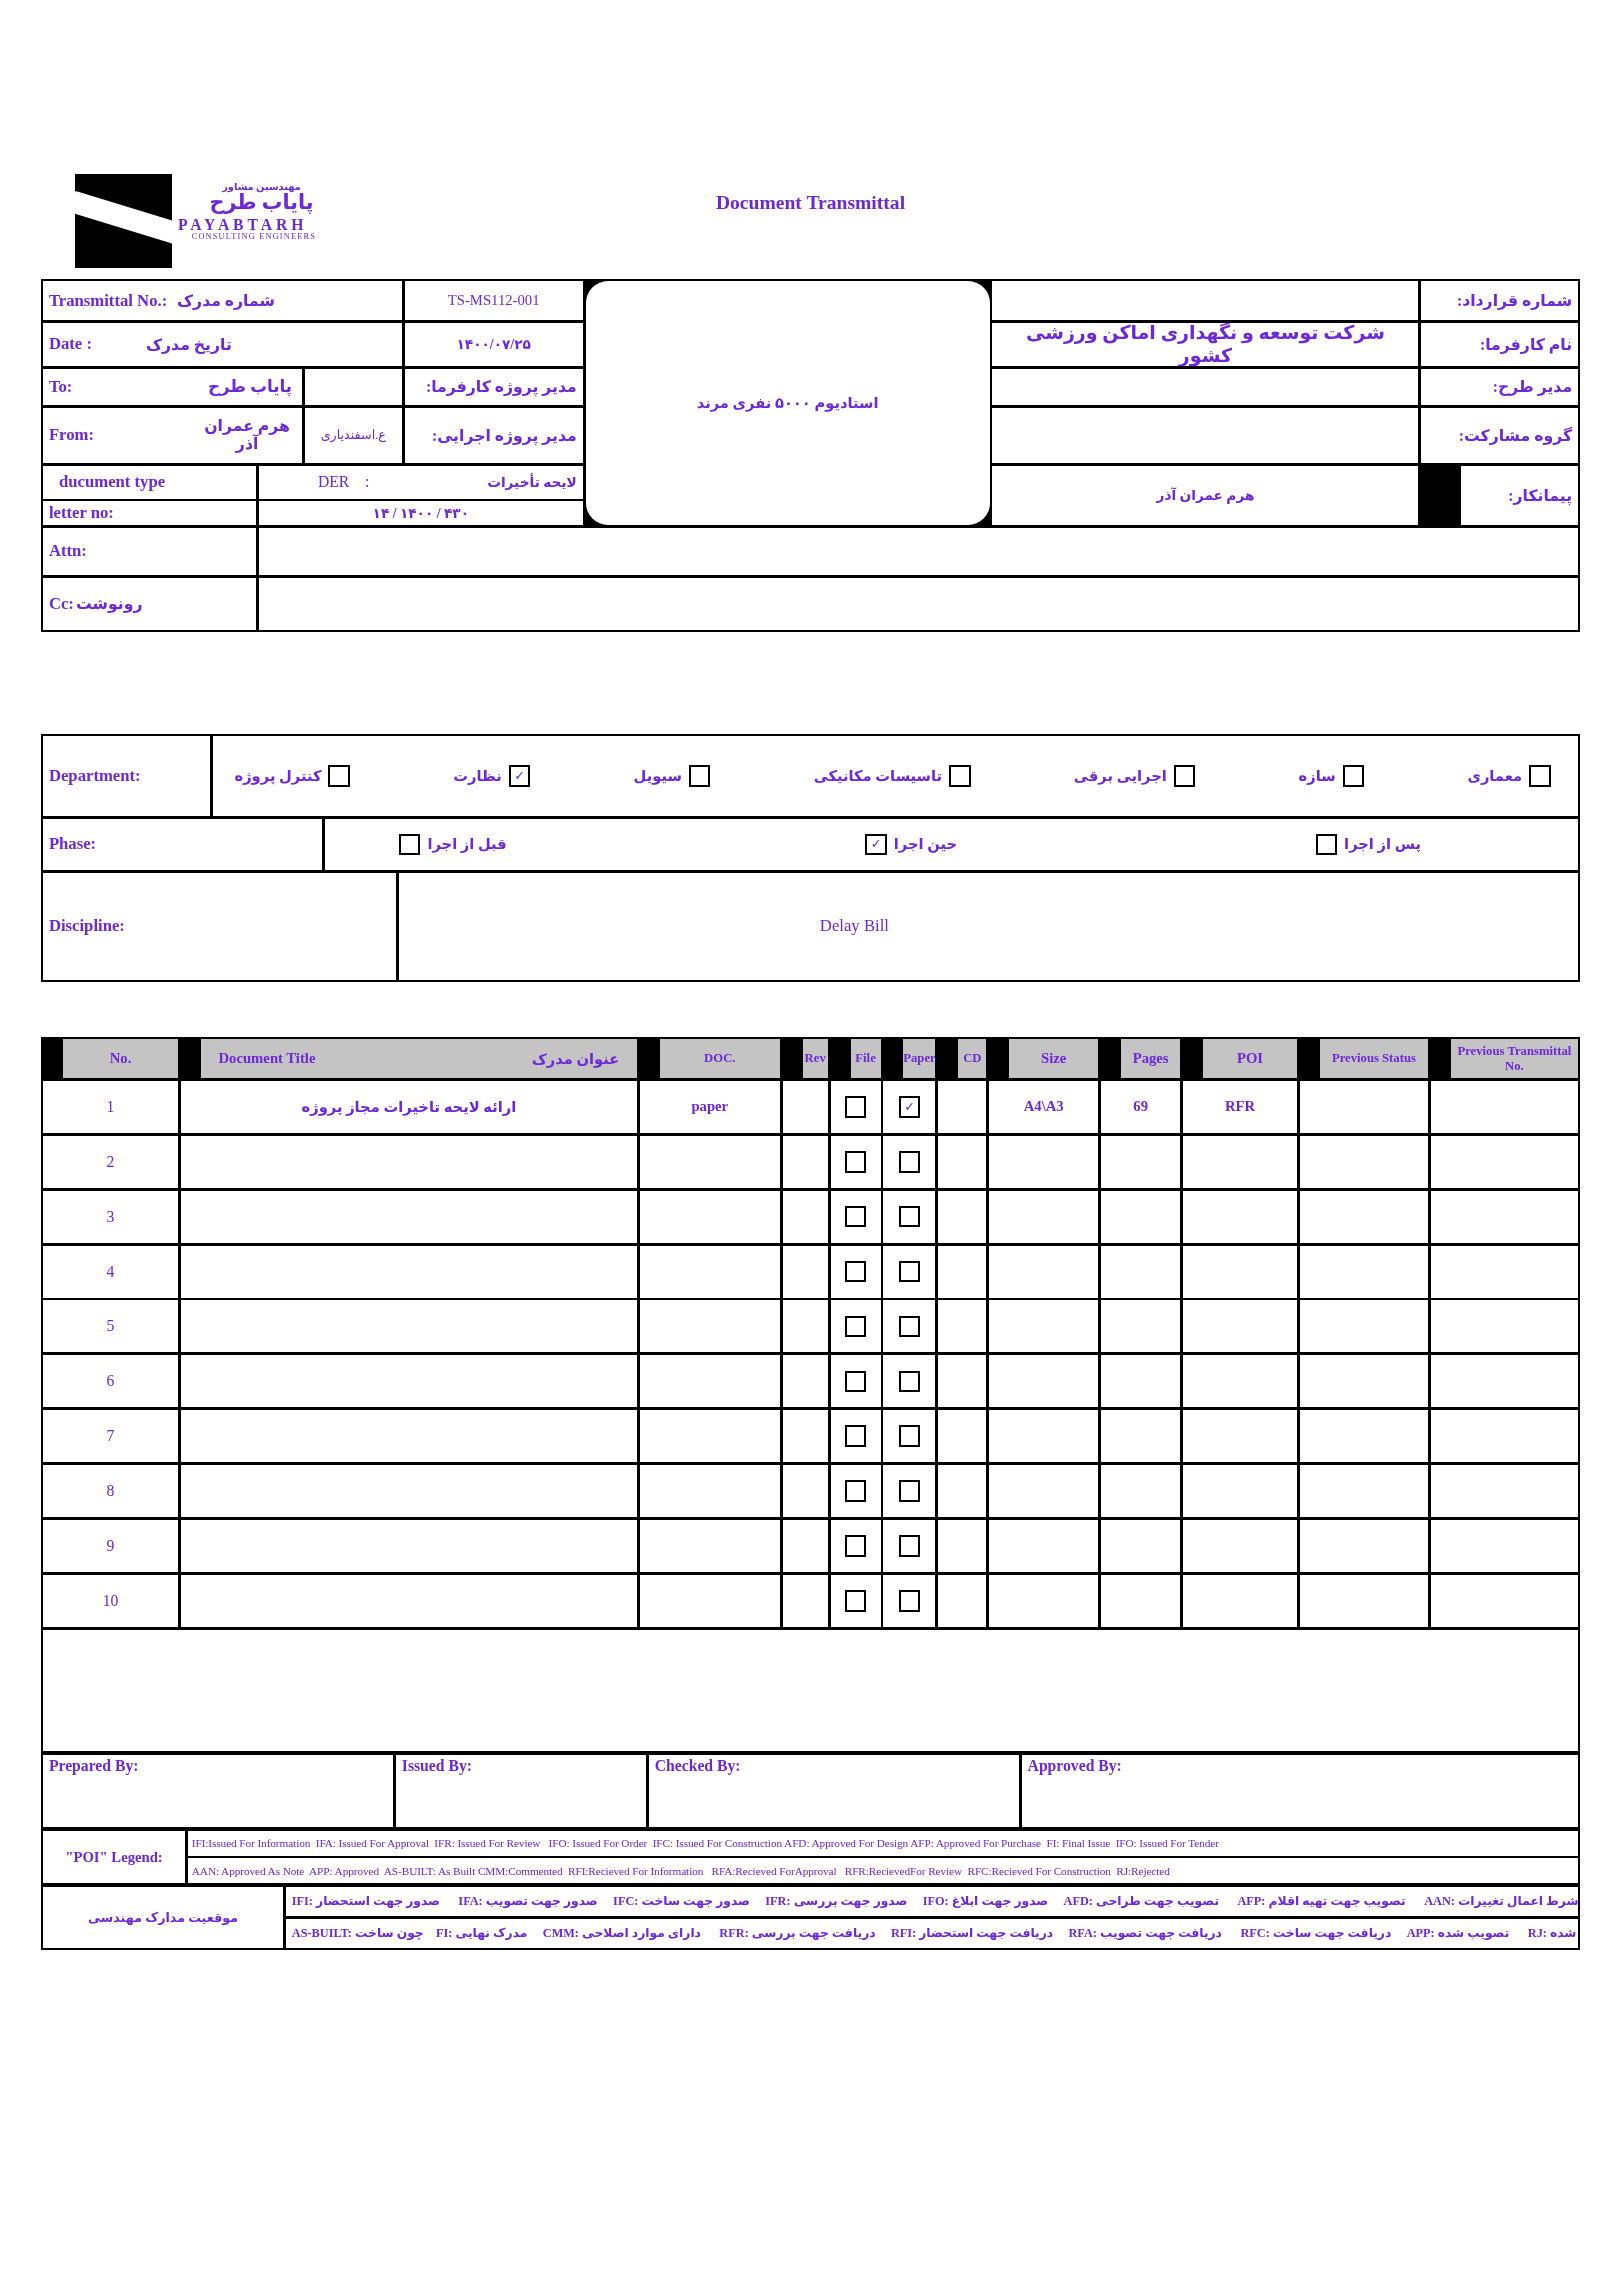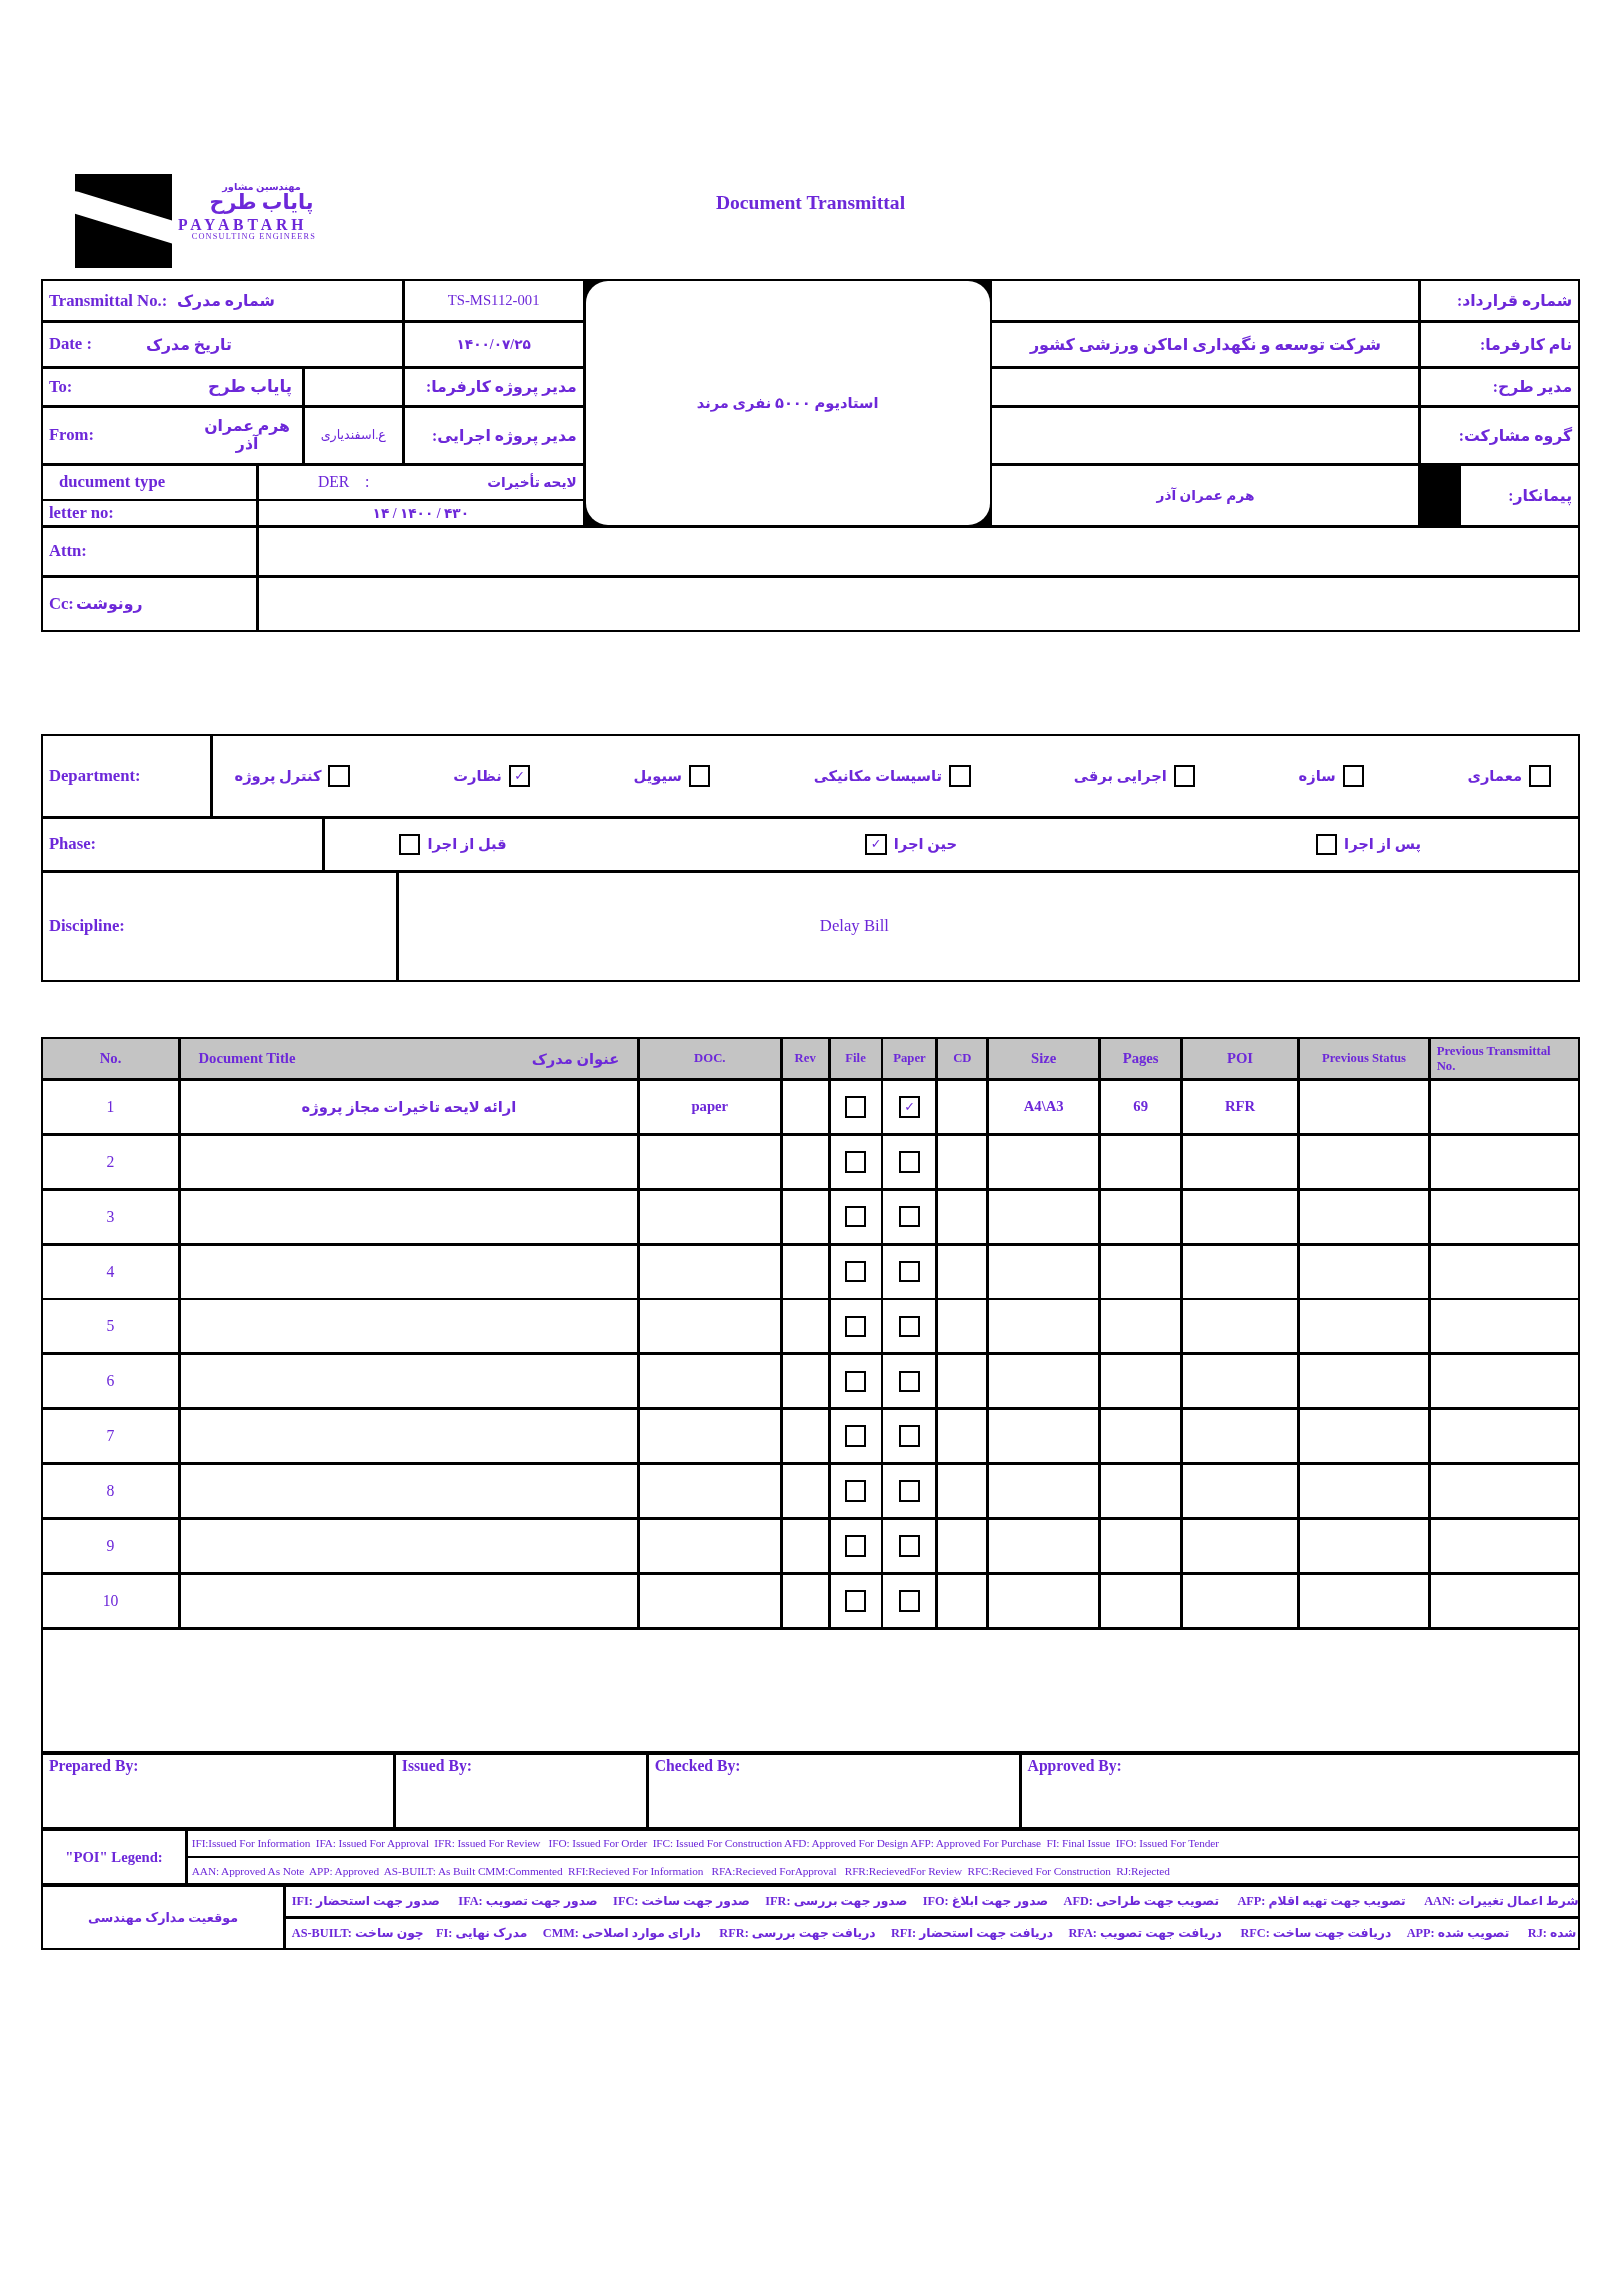--- a/index.html
+++ b/index.html
@@ -44,21 +44,21 @@
   
   #classTbl{left:41px;top:734px;width:1539px;height:248px;grid-template-rows:80px 51px 1fr;grid-template-columns:1fr;}
   .crow{display:grid;gap:2.9px;background:#000;}
   .chk-item{display:inline-flex;align-items:center;gap:6.9px;}
   .chk-label{direction:rtl;font-weight:bold;font-size:14.7px;}
 
   
   #docTbl{left:41px;top:1037px;width:1539px;height:716px;
      grid-template-columns:135px 456px 140px 45px 50px 52px 48px 109px 79px 114px 128px 1fr;
      grid-template-rows:39px repeat(10,52px) 1fr;}
-  #docTbl .th{background:#c4c4c4;font-weight:bold;font-size:14.7px;justify-content:center;text-align:left;}
+  #docTbl .th{background:#c4c4c4;font-weight:bold;font-size:14.7px;justify-content:center;text-align:center;margin-left:20px;}
   #docTbl .th.small{font-size:12.7px;line-height:1.15;}
   .td{justify-content:center;text-align:center;font-size:14.7px;}
   .td.c-title{font-weight:bold;direction:rtl;}
   .td.c-no{font-size:15.7px;}
   .td.c-doc,.td.c-size,.td.c-pages,.td.c-poi{font-weight:bold;}
 
   
   #sigTbl{left:41px;top:1753px;width:1539px;height:76px;
      grid-template-columns:350px 250px 370px 1fr;grid-template-rows:1fr;}
   #sigTbl .cell{align-items:flex-start;font-size:15.7px;font-weight:bold;}
@@ -102,21 +102,21 @@
     </div>
     <div class="cell" style="grid-column:6;grid-row:1;"></div>
     <div class="cell lblFaR" style="grid-column:7;grid-row:1;">شماره قرارداد:</div>
 
     <div class="cell" style="grid-column:1/4;grid-row:2;gap:54px;">
       <span class="lblEn">Date :</span>
       <span class="fa rtl" style="font-size:15.7px;">تاریخ مدرک</span>
     </div>
     <div class="cell center" style="grid-column:4;grid-row:2;font-size:13.7px;font-weight:bold;">۱۴۰۰/۰۷/۲۵</div>
     <div class="cell center valS" style="grid-column:6;grid-row:2;">
-      <span class="rtl" style="font-weight:bold;font-size:16px;">شرکت توسعه و نگهداری اماکن ورزشی کشور</span>
+      <span class="rtl" style="font-weight:bold;font-size:19px;">شرکت توسعه و نگهداری اماکن ورزشی کشور</span>
     </div>
     <div class="cell lblFaR" style="grid-column:7;grid-row:2;">نام کارفرما:</div>
 
     <div class="cell" style="grid-column:1/3;grid-row:3;justify-content:space-between;padding-right:9.8px;">
       <span class="lblEn">To:</span>
       <span class="fa rtl" style="font-size:16.7px;">پایاب طرح</span>
     </div>
     <div class="cell" style="grid-column:3;grid-row:3;"></div>
     <div class="cell lblFaR" style="grid-column:4;grid-row:3;justify-content:flex-start;">مدیر پروژه کارفرما:</div>
     <div class="cell" style="grid-column:6;grid-row:3;"></div>

